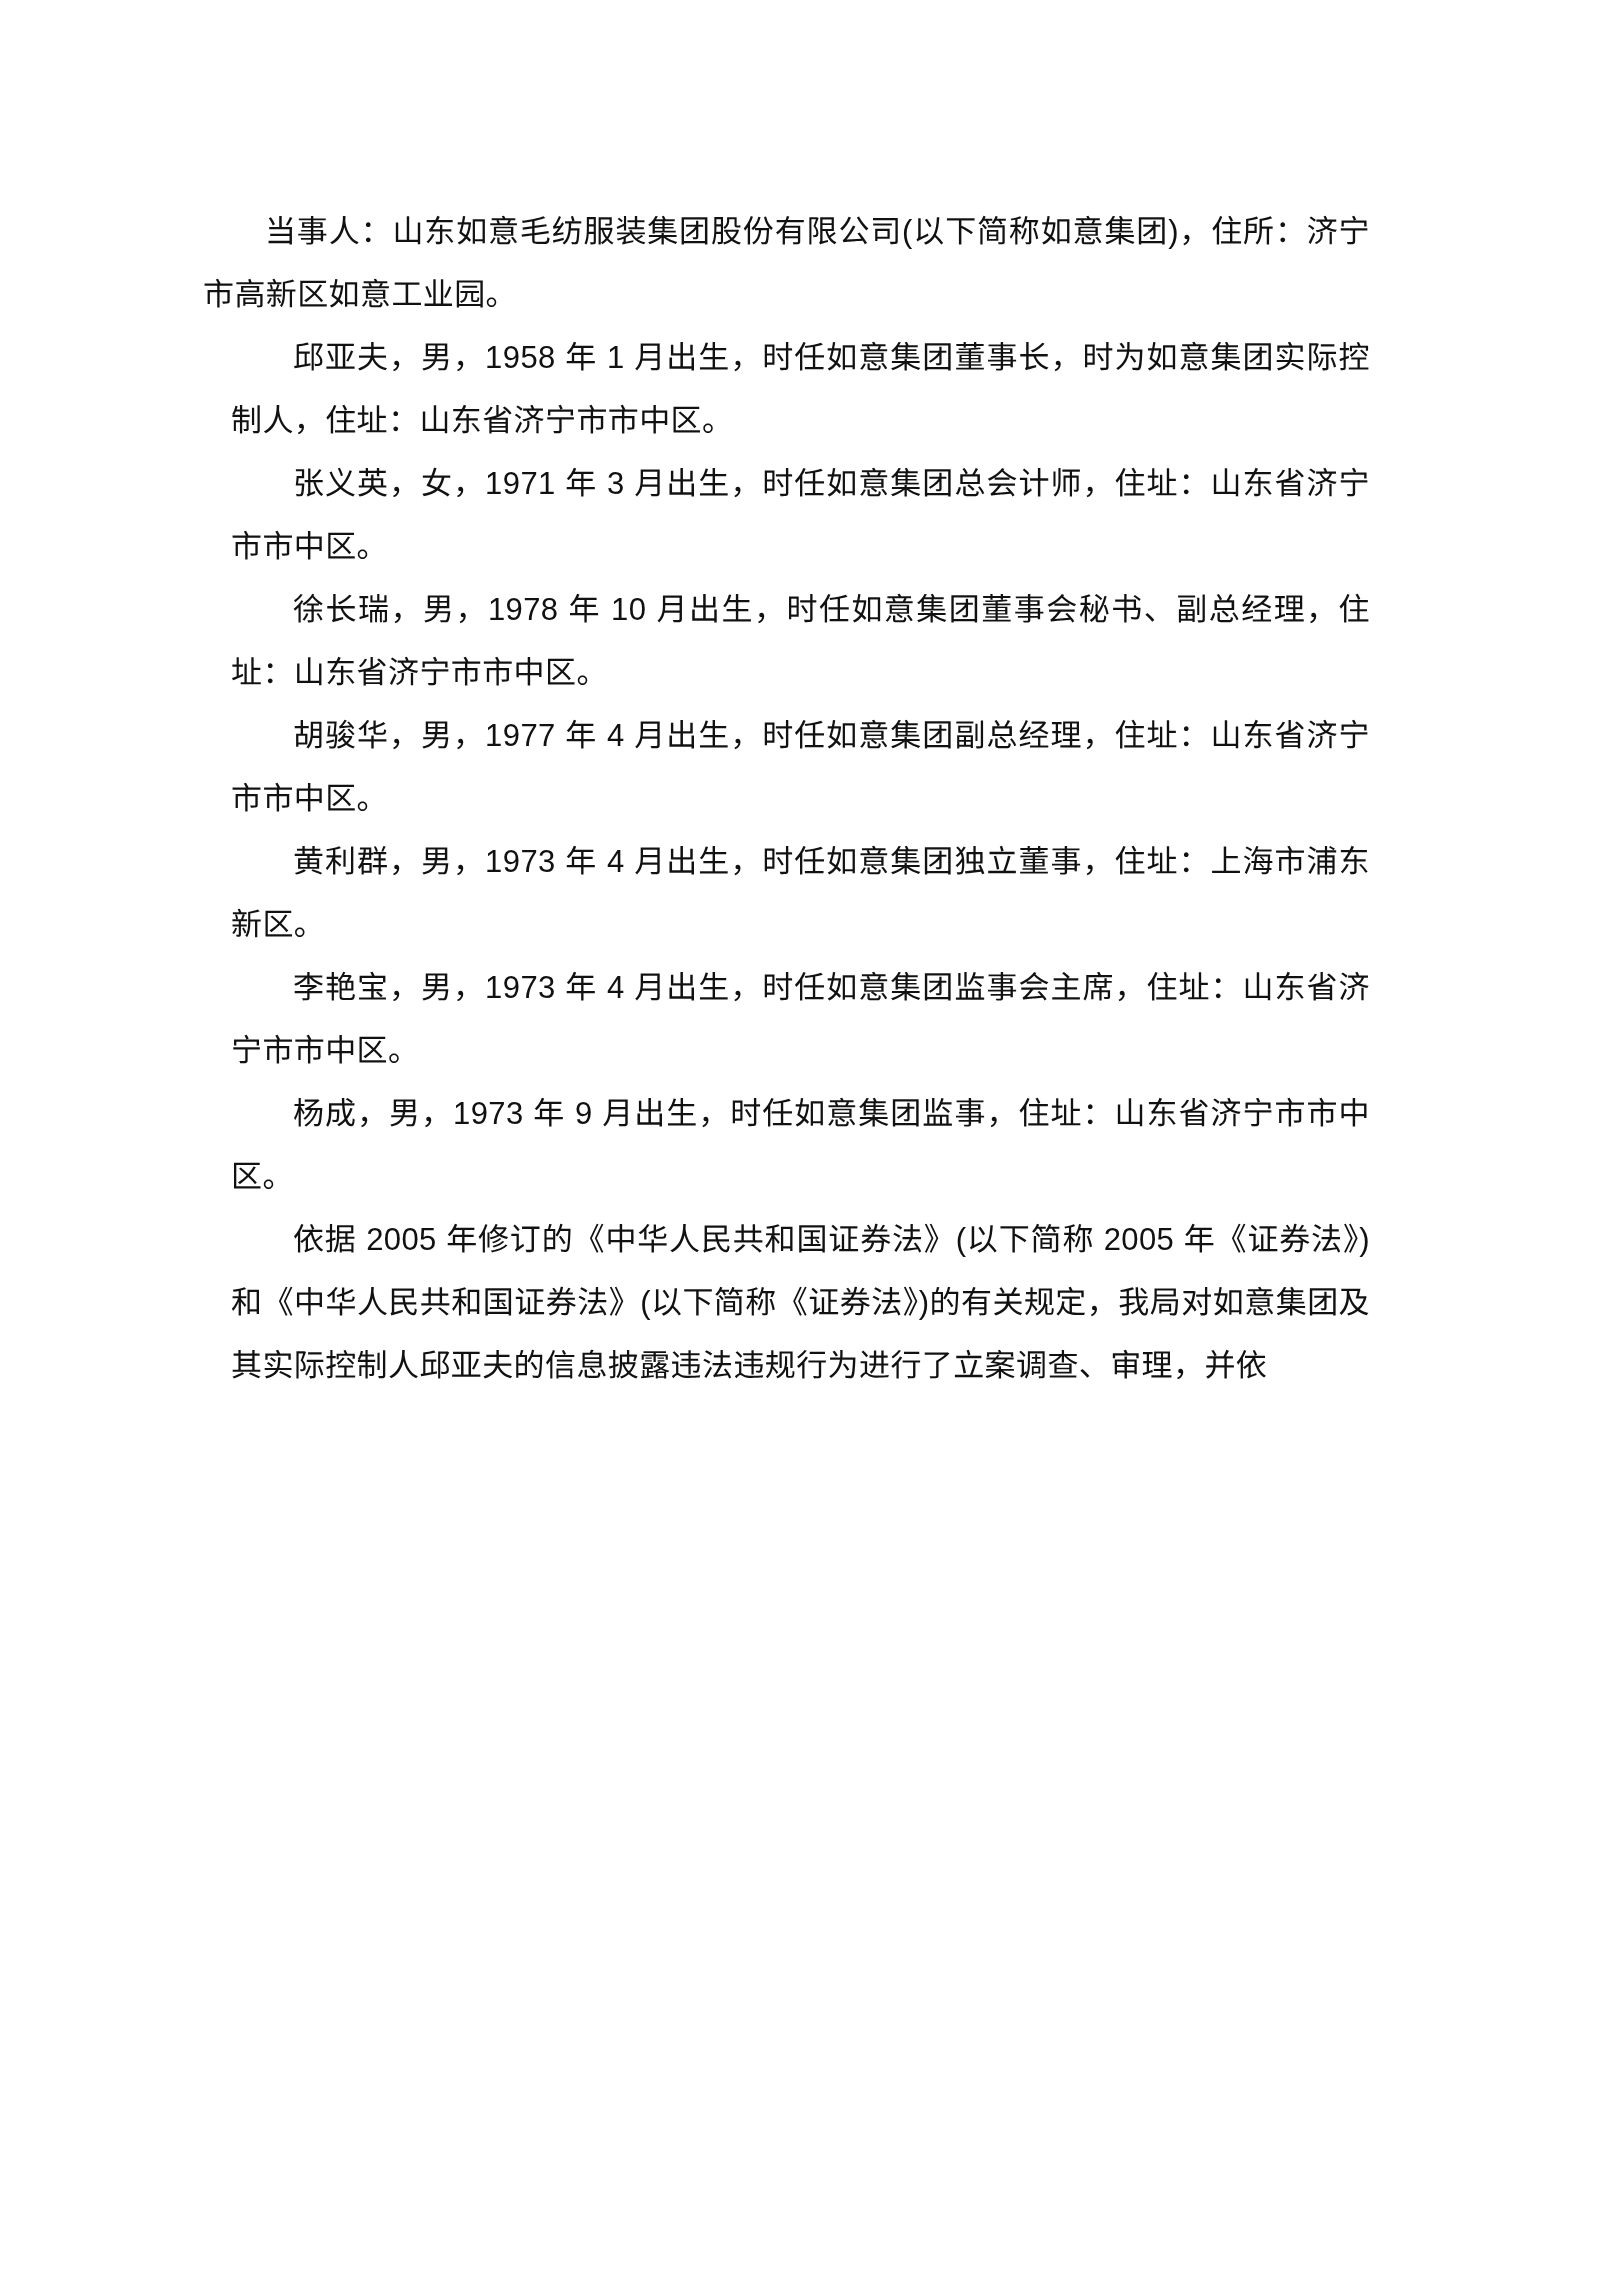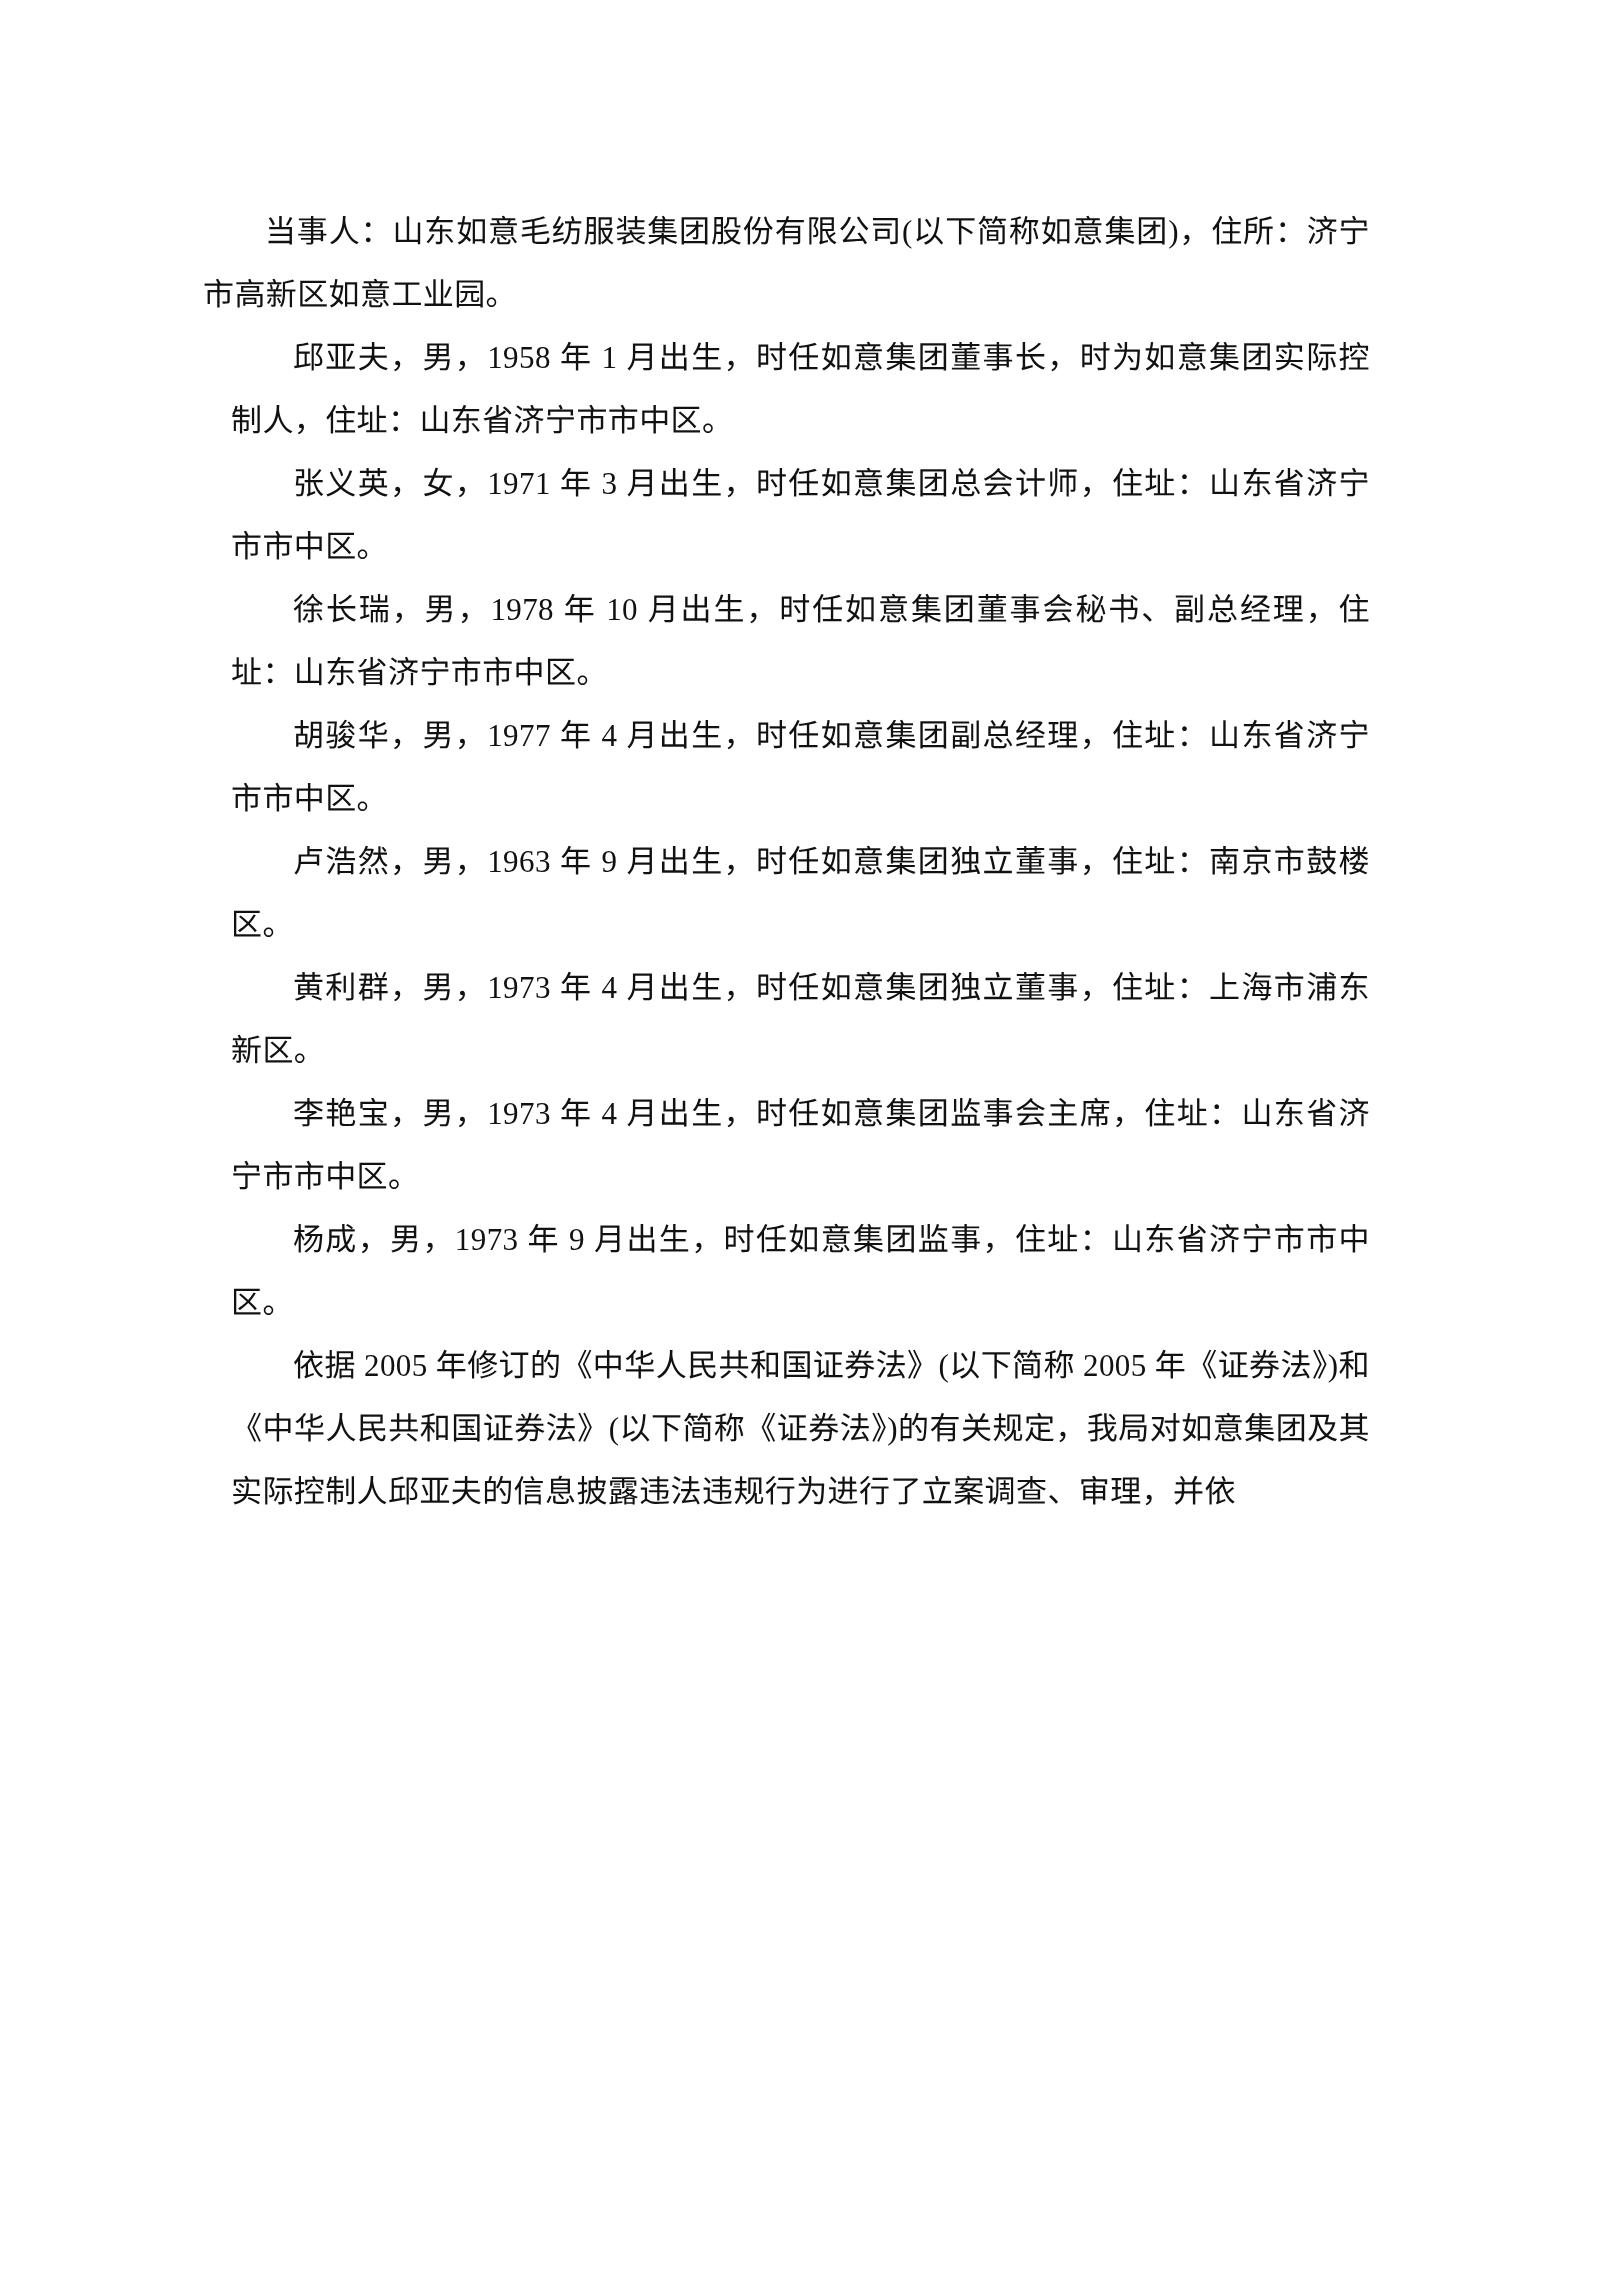--- a/index.html
+++ b/index.html
@@ -30,21 +30,21 @@
     margin: 0 0 0 0;
     padding: 0;
     font-size: 31px;
     line-height: 63px;
     text-align: justify;
     text-justify: inter-ideograph;
     text-indent: 2em;
     letter-spacing: 0.4px;
     color: #111111;
     word-break: break-all;
-    font-family: Liberation Serif, serif;
+    font-family: Liberation Sans, sans-serif;
   }
   .para + .para {
     margin-top: 0;
     margin-left: 28px;
   }
   
   .para.continues {
     overflow: hidden;
   }
 </style>
@@ -61,21 +61,20 @@
     <p class="para">张义英，女，1971 年 3 月出生，时任如意集团总会计师，住址：山东省济宁市市中区。</p>
 
 
     <p class="para">徐长瑞，男，1978 年 10 月出生，时任如意集团董事会秘书、副总经理，住址：山东省济宁市市中区。</p>
 
 
     <p class="para">胡骏华，男，1977 年 4 月出生，时任如意集团副总经理，住址：山东省济宁市市中区。</p>
 
 
 
-    <p class="para">卢浩然，男，1963 年 9 月出生，时任如意集团独立董事，住址：南京市鼓楼区。</p>
 
     <p class="para">黄利群，男，1973 年 4 月出生，时任如意集团独立董事，住址：上海市浦东新区。</p>
 
     <p class="para">李艳宝，男，1973 年 4 月出生，时任如意集团监事会主席，住址：山东省济宁市市中区。</p>
 
     <p class="para">杨成，男，1973 年 9 月出生，时任如意集团监事，住址：山东省济宁市市中区。</p>
 
     <p class="para continues">依据 2005 年修订的《中华人民共和国证券法》(以下简称 2005 年《证券法》)和《中华人民共和国证券法》(以下简称《证券法》)的有关规定，我局对如意集团及其实际控制人邱亚夫的信息披露违法违规行为进行了立案调查、审理，并依</p>
 
   </div>

